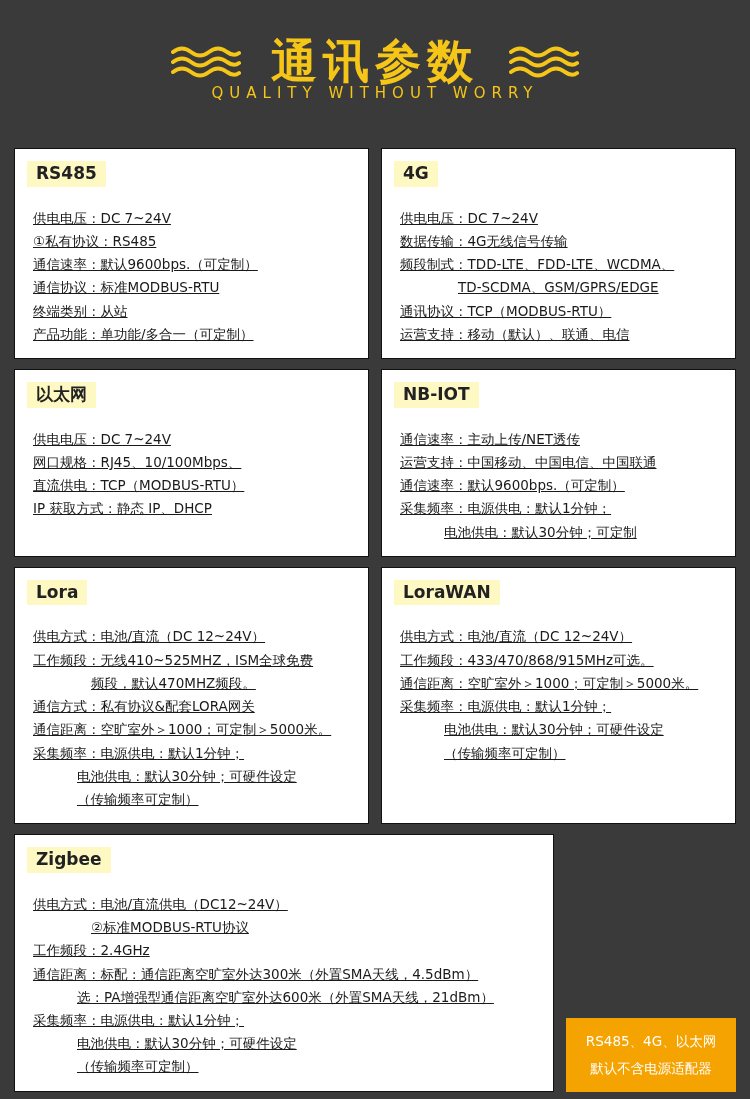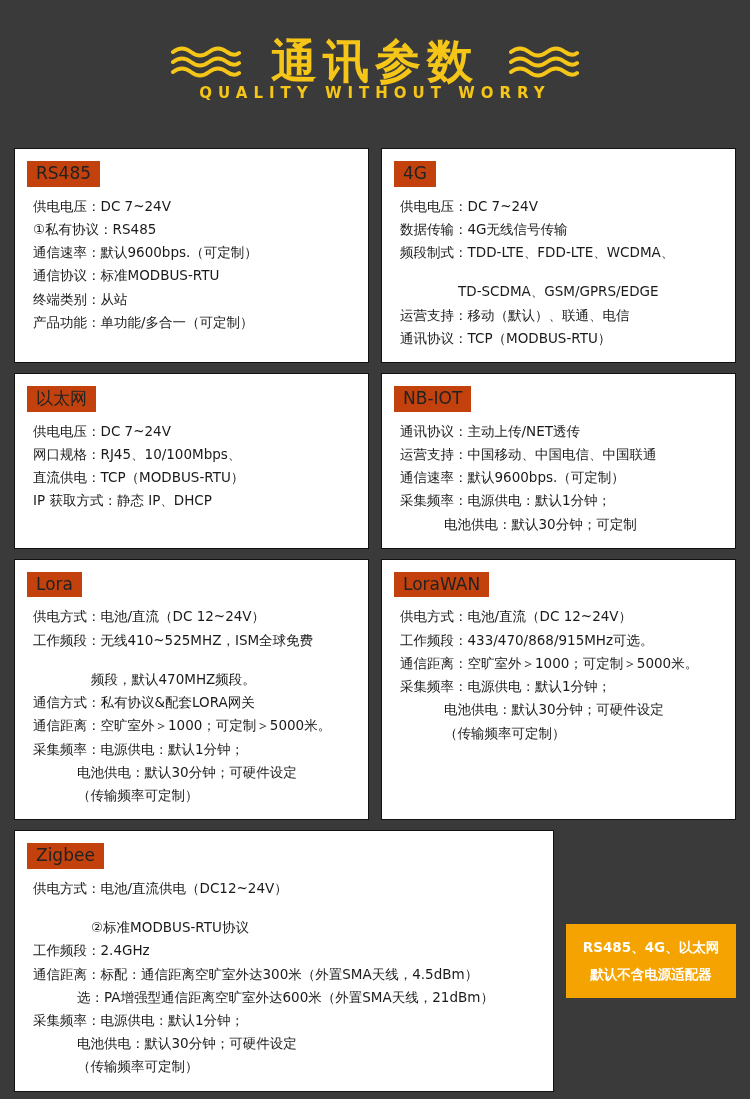--- a/index.html
+++ b/index.html
@@ -43,21 +43,21 @@
     letter-spacing: 6px;
     line-height: 1;
   }
   .wave {
     display: block;
   }
   .subtitle {
     font-size: 15px;
     letter-spacing: 6px;
     color: #f5c518;
-    font-weight: bold;
+    font-weight: normal;
   }
 
   
   .content {
     padding: 8px 14px 10px 14px;
     box-sizing: border-box;
   }
   .row {
     display: flex;
     gap: 12px;
@@ -66,62 +66,63 @@
   .card {
     background: #ffffff;
     border: 1px solid #111;
     box-sizing: border-box;
     padding: 12px 12px 12px 12px;
     flex: 1 1 0;
   }
   .card.half { width: 350px; }
   .badge {
     display: inline-block;
-    background: #c2410c;
+    background: #fef9c3;
     color: #222;
-    font-weight: normal;
+    font-weight: bold;
     font-size: 17px;
     padding: 3px 9px 4px 9px;
     line-height: 1.1;
-    margin-bottom: 8px;
+    margin-bottom: 20px;
   }
   .lines {
     font-size: 13.5px;
     color: #1a1a1a;
     line-height: 1.72;
+    text-decoration: underline;
   }
   .line {
     white-space: pre-wrap;
     padding-left: 6px;
   }
-  .line.indent1 { padding-left: 64px; margin-top: 16px; }
+  .line.indent1 { padding-left: 64px; }
   .line.indent4 { padding-left: 50px; }
 
   
   .bottom-row {
     display: flex;
     gap: 12px;
-    align-items: center;
+    align-items: flex-end;
   }
   .card-zigbee {
     width: 540px;
     flex: 0 0 540px;
   }
   .note-box {
     flex: 1 1 0;
     background: #f5a300;
     color: #fff;
     display: flex;
     flex-direction: column;
     align-items: center;
     justify-content: center;
     text-align: center;
     font-size: 13.5px;
     line-height: 2.0;
-    font-weight: bold;
+    font-weight: normal;
     padding: 10px;
     box-sizing: border-box;
   }
 </style>
 </head>
 <body>
 
 <div class="page">
 
   <div class="header">
@@ -155,40 +156,40 @@
             <div class="line">产品功能：单功能/多合一（可定制）</div>
           </div>
       </div>
       <div class="card half">
         <div class="badge">4G</div>
         <div class="lines">
             <div class="line">供电电压：DC 7~24V</div>
             <div class="line">数据传输：4G无线信号传输</div>
             <div class="line">频段制式：TDD-LTE、FDD-LTE、WCDMA、</div>
             <div class="line indent1">TD-SCDMA、GSM/GPRS/EDGE</div>
+            <div class="line">通讯协议：TCP（MODBUS-RTU）</div>
             <div class="line">运营支持：移动（默认）、联通、电信</div>
-            <div class="line">通讯协议：TCP（MODBUS-RTU）</div>
           </div>
       </div>
     </div>
 
     <div class="row">
       <div class="card half">
         <div class="badge">以太网</div>
         <div class="lines">
             <div class="line">供电电压：DC 7~24V</div>
             <div class="line">网口规格：RJ45、10/100Mbps、</div>
             <div class="line">直流供电：TCP（MODBUS-RTU）</div>
             <div class="line">IP 获取方式：静态 IP、DHCP</div>
           </div>
       </div>
       <div class="card half">
         <div class="badge">NB-IOT</div>
         <div class="lines">
-            <div class="line">通讯协议：主动上传/NET透传</div>
+            <div class="line">通信速率：主动上传/NET透传</div>
             <div class="line">运营支持：中国移动、中国电信、中国联通</div>
             <div class="line">通信速率：默认9600bps.（可定制）</div>
             <div class="line">采集频率：电源供电：默认1分钟；</div>
             <div class="line indent4">电池供电：默认30分钟；可定制</div>
           </div>
       </div>
     </div>
 
     <div class="row">
       <div class="card half">

